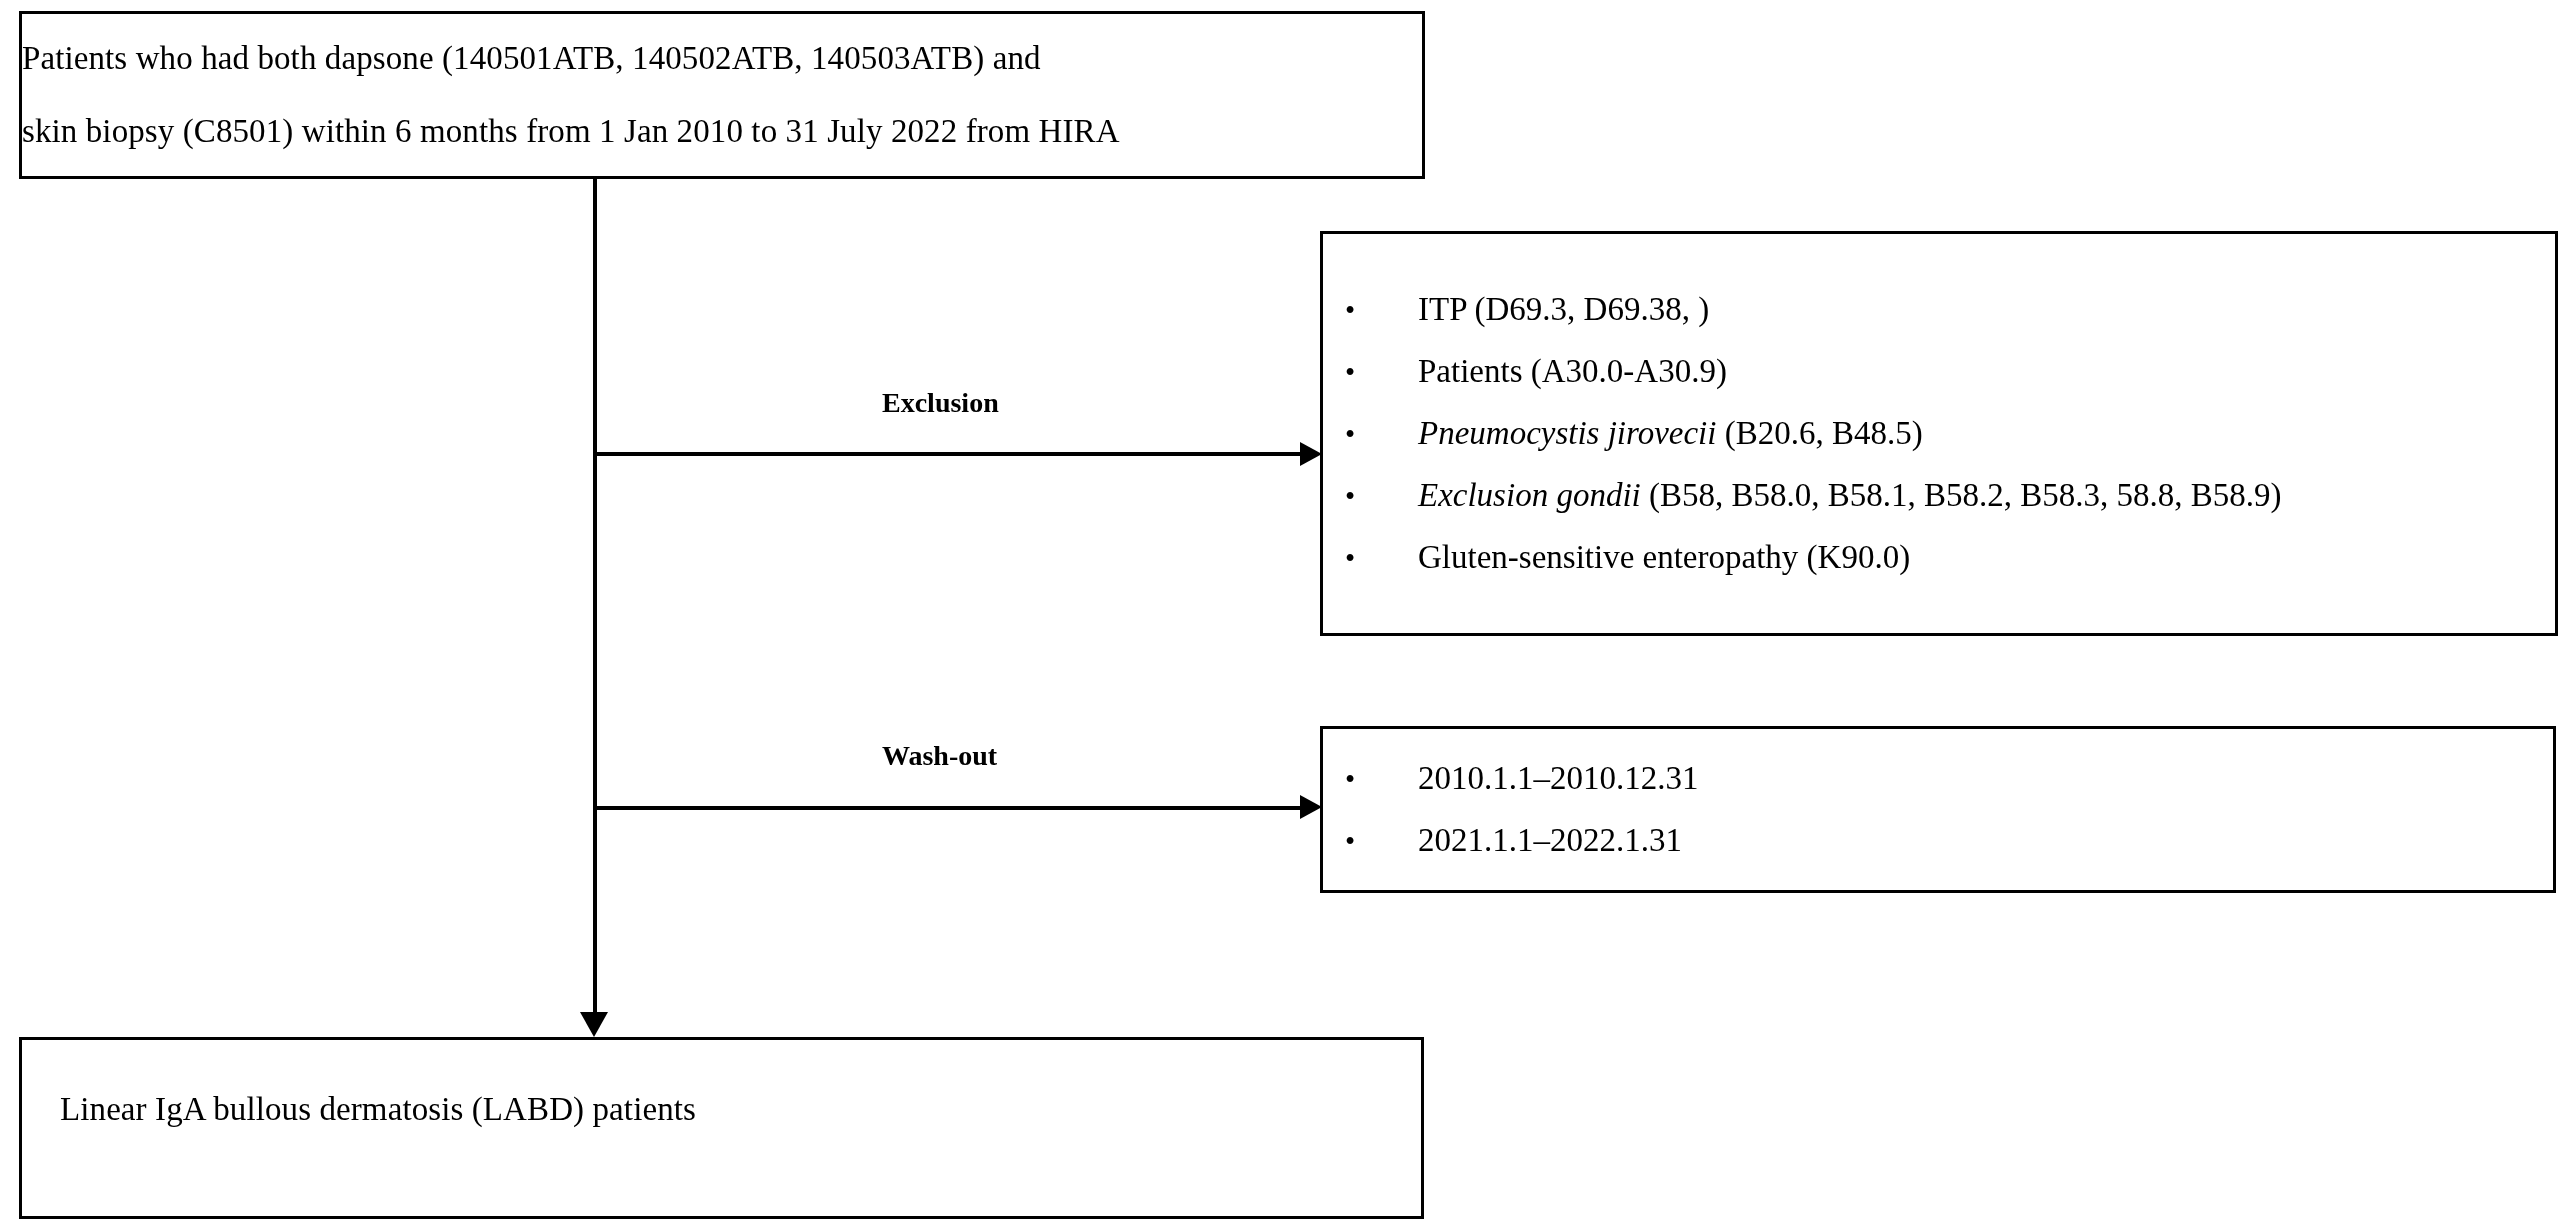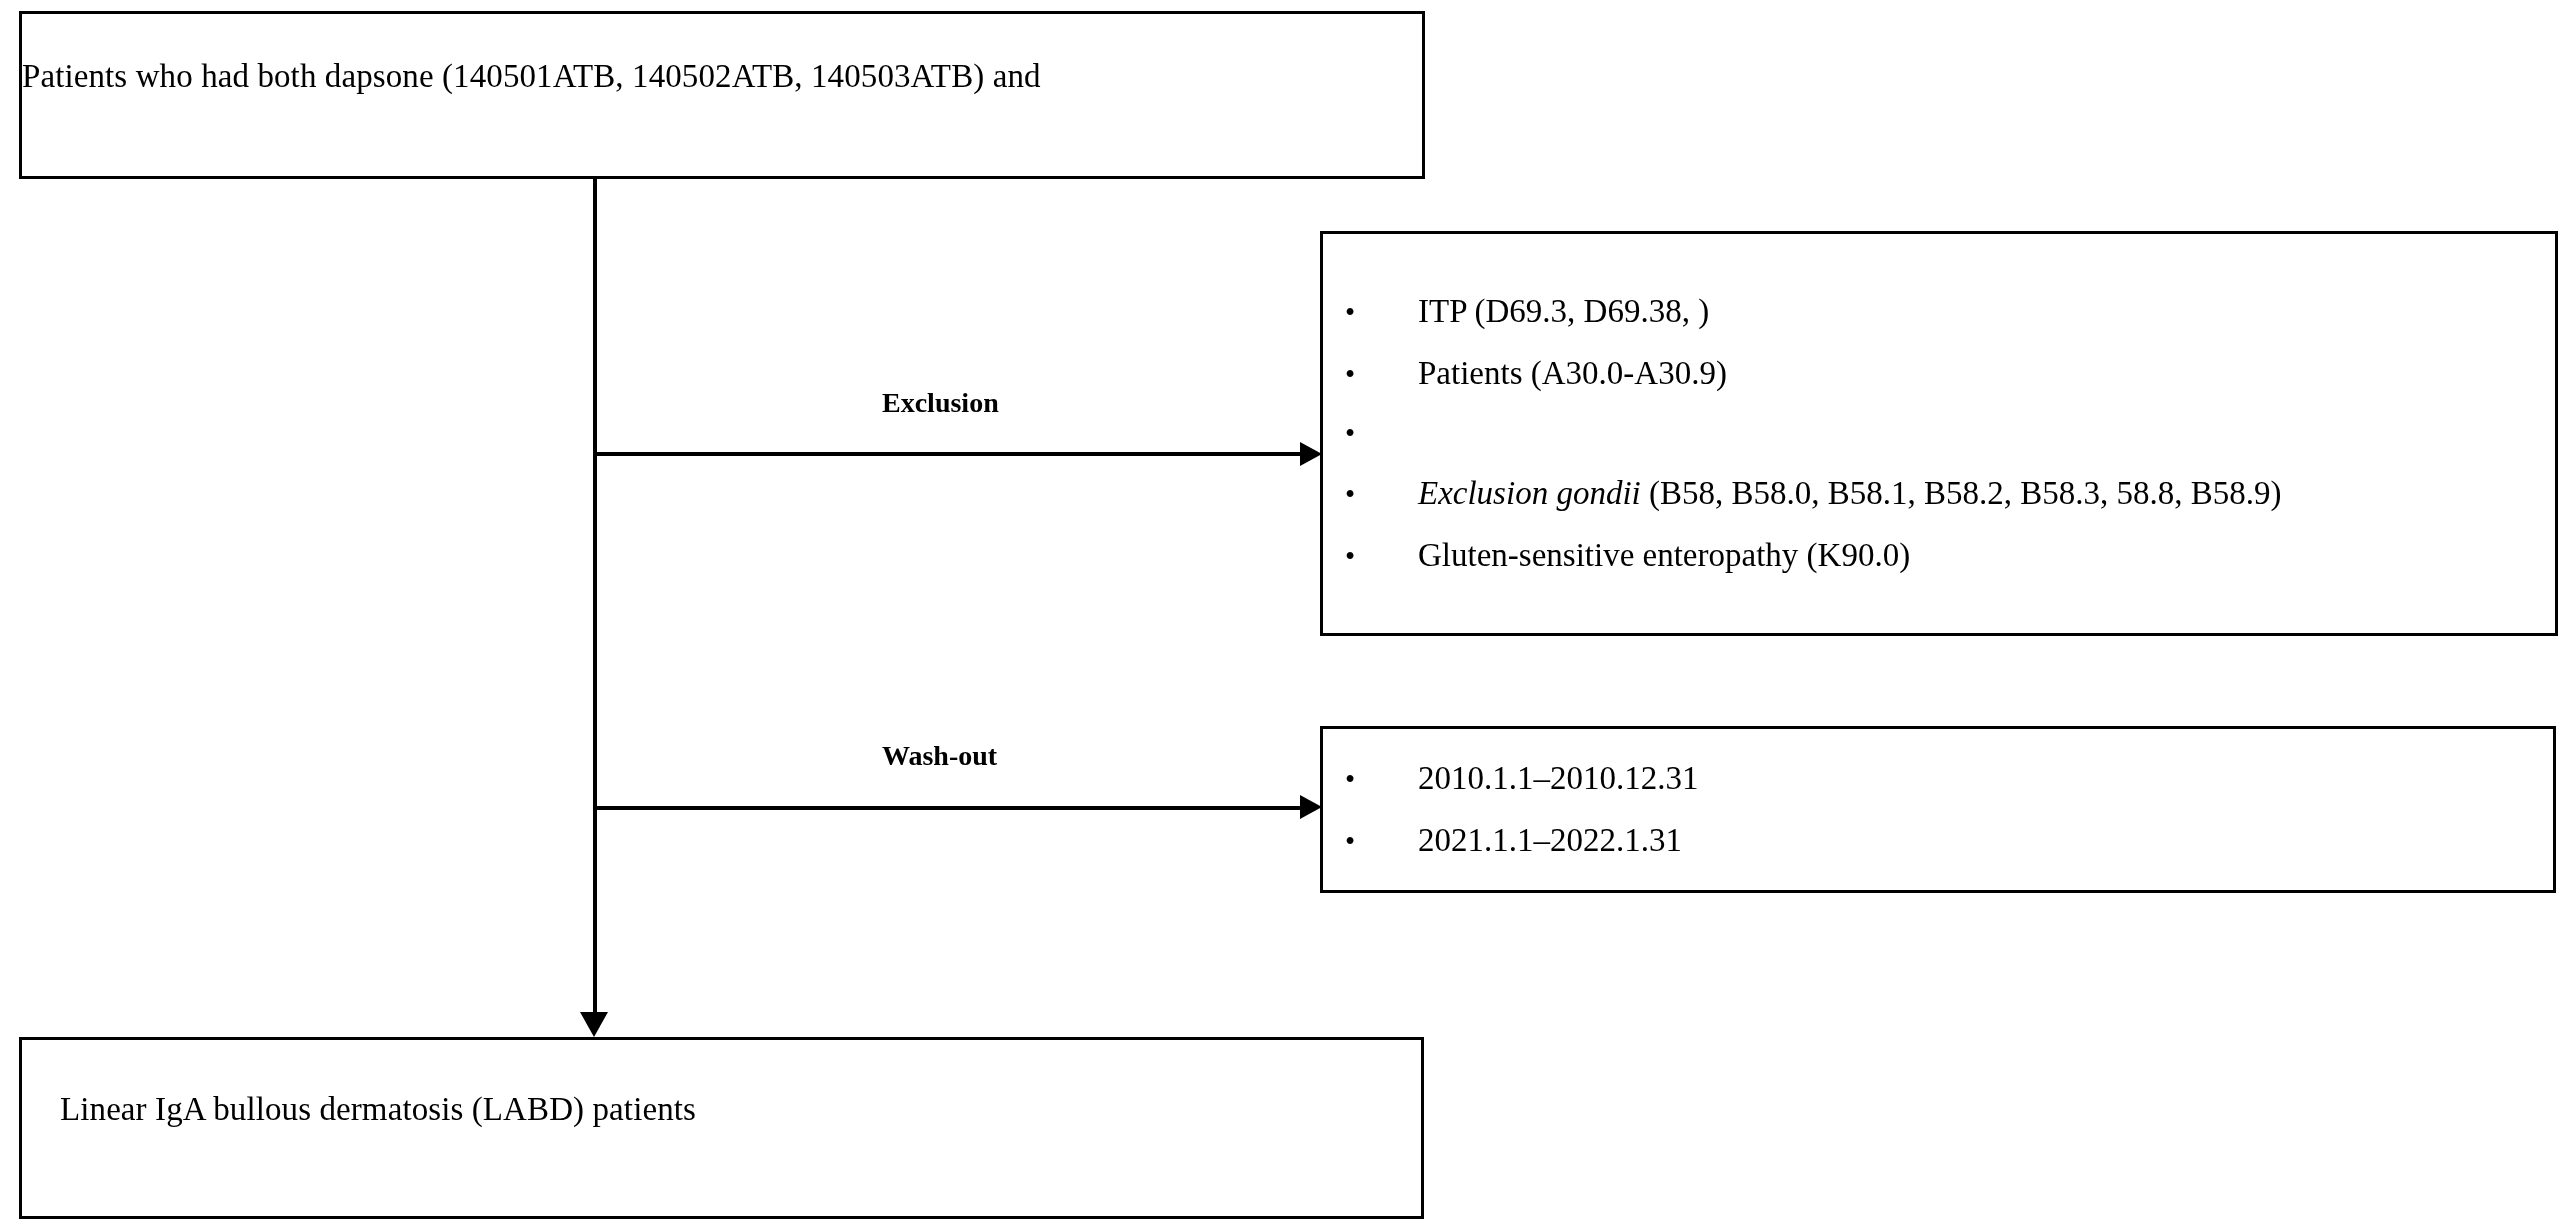--- a/index.html
+++ b/index.html
@@ -109,20 +109,21 @@
     font-weight: bold;
   }
 </style>
 </head>
 <body>
 
 <div id="canvas">
 
   <div class="box centered-box" id="top-box" style="left:19px; top:11px; width:1406px; height:168px;">
     <div class="boxline">Patients who had both dapsone (140501ATB, 140502ATB, 140503ATB) and</div>
+    <div class="boxline">skin biopsy (C8501) within 6 months from 1 Jan 2010 to 31 July 2022 from HIRA</div>
   </div>
 
   <div class="vline" id="spine" style="left:593px; top:179px; height:835px;"></div>
   <div class="arrow-down" style="left:580px; top:1012px;"></div>
 
   <div class="hline" style="left:593px; top:452px; width:709px;"></div>
   <div class="arrow-right" style="left:1300px; top:442px;"></div>
   <div class="edge-label" style="left:882px; top:389px;">Exclusion</div>
 
   <div class="box bullet-box" id="exclusion-box" style="left:1320px; top:231px; width:1238px; height:405px;">
@@ -133,20 +134,21 @@
         <span class="bullet-text"><span>ITP (D69.3, D69.38, )</span></span>
       </div>
 
       <div class="bullet-row">
         <span class="bullet-dot">•</span>
         <span class="bullet-text"><span>Patients (A30.0-A30.9)</span></span>
       </div>
 
       <div class="bullet-row">
         <span class="bullet-dot">•</span>
+        <span class="bullet-text"><span class="sci">Pneumocystis jirovecii</span><span> (B20.6, B48.5)</span></span>
       </div>
 
       <div class="bullet-row">
         <span class="bullet-dot">•</span>
         <span class="bullet-text"><span class="sci">Exclusion gondii</span><span> (B58, B58.0, B58.1, B58.2, B58.3, 58.8, B58.9)</span></span>
       </div>
 
       <div class="bullet-row">
         <span class="bullet-dot">•</span>
         <span class="bullet-text"><span>Gluten-sensitive enteropathy (K90.0)</span></span>

